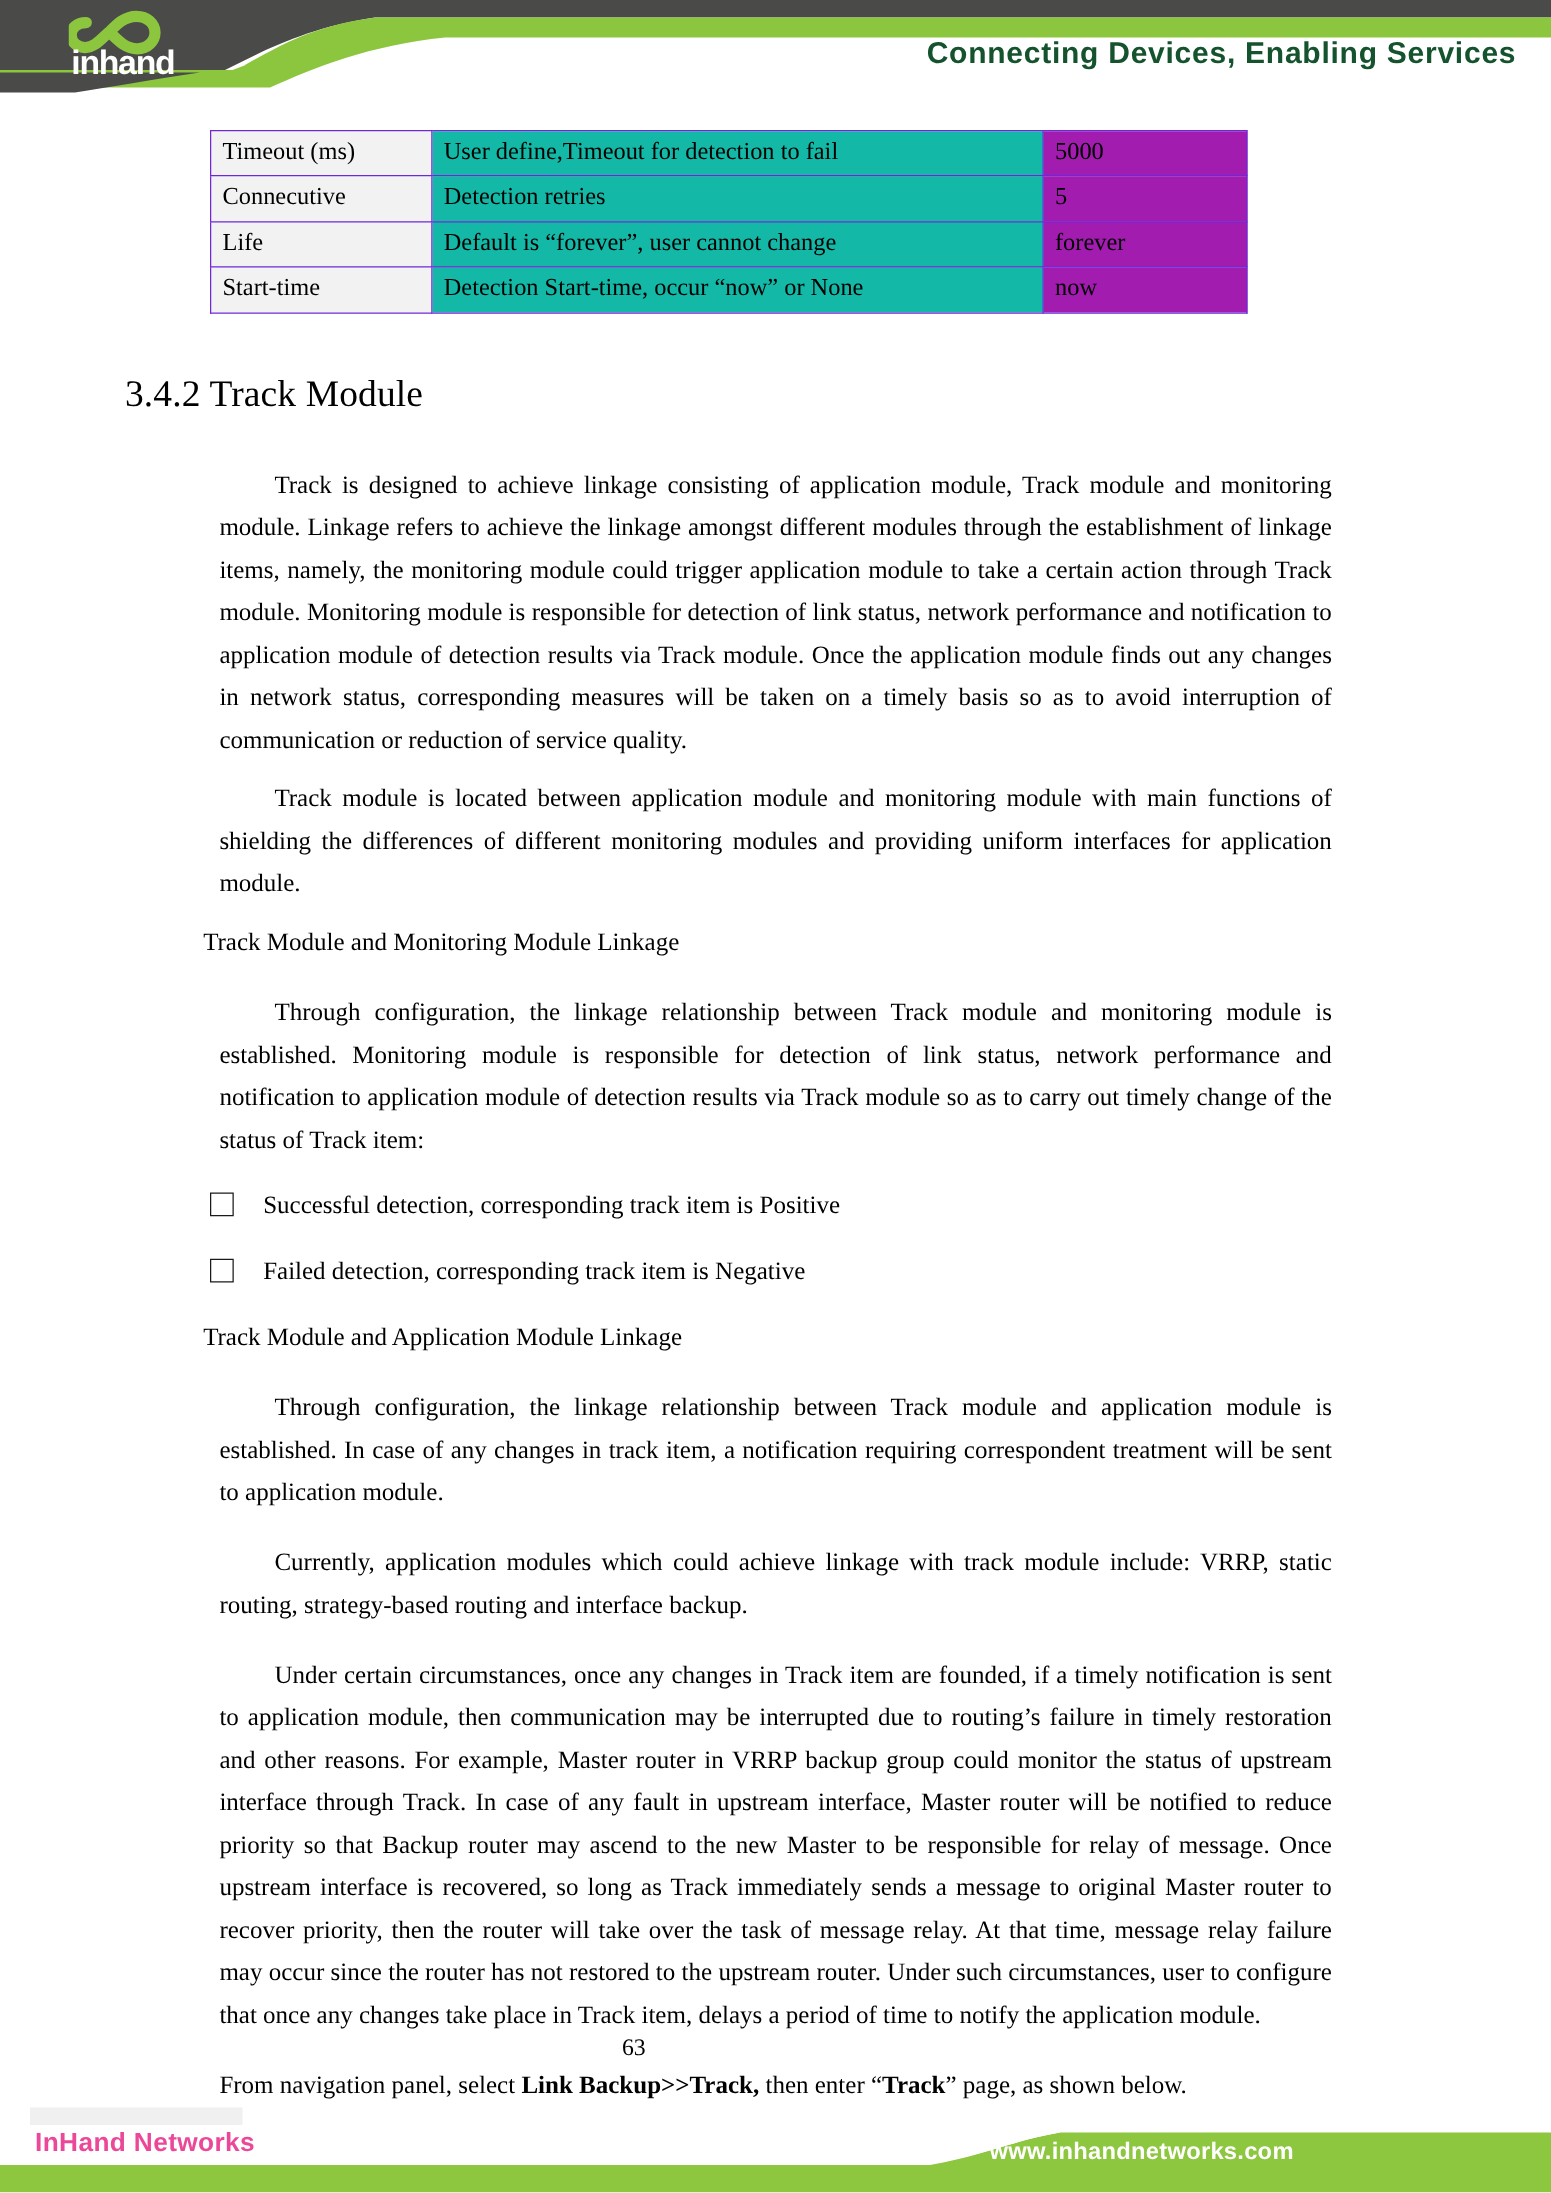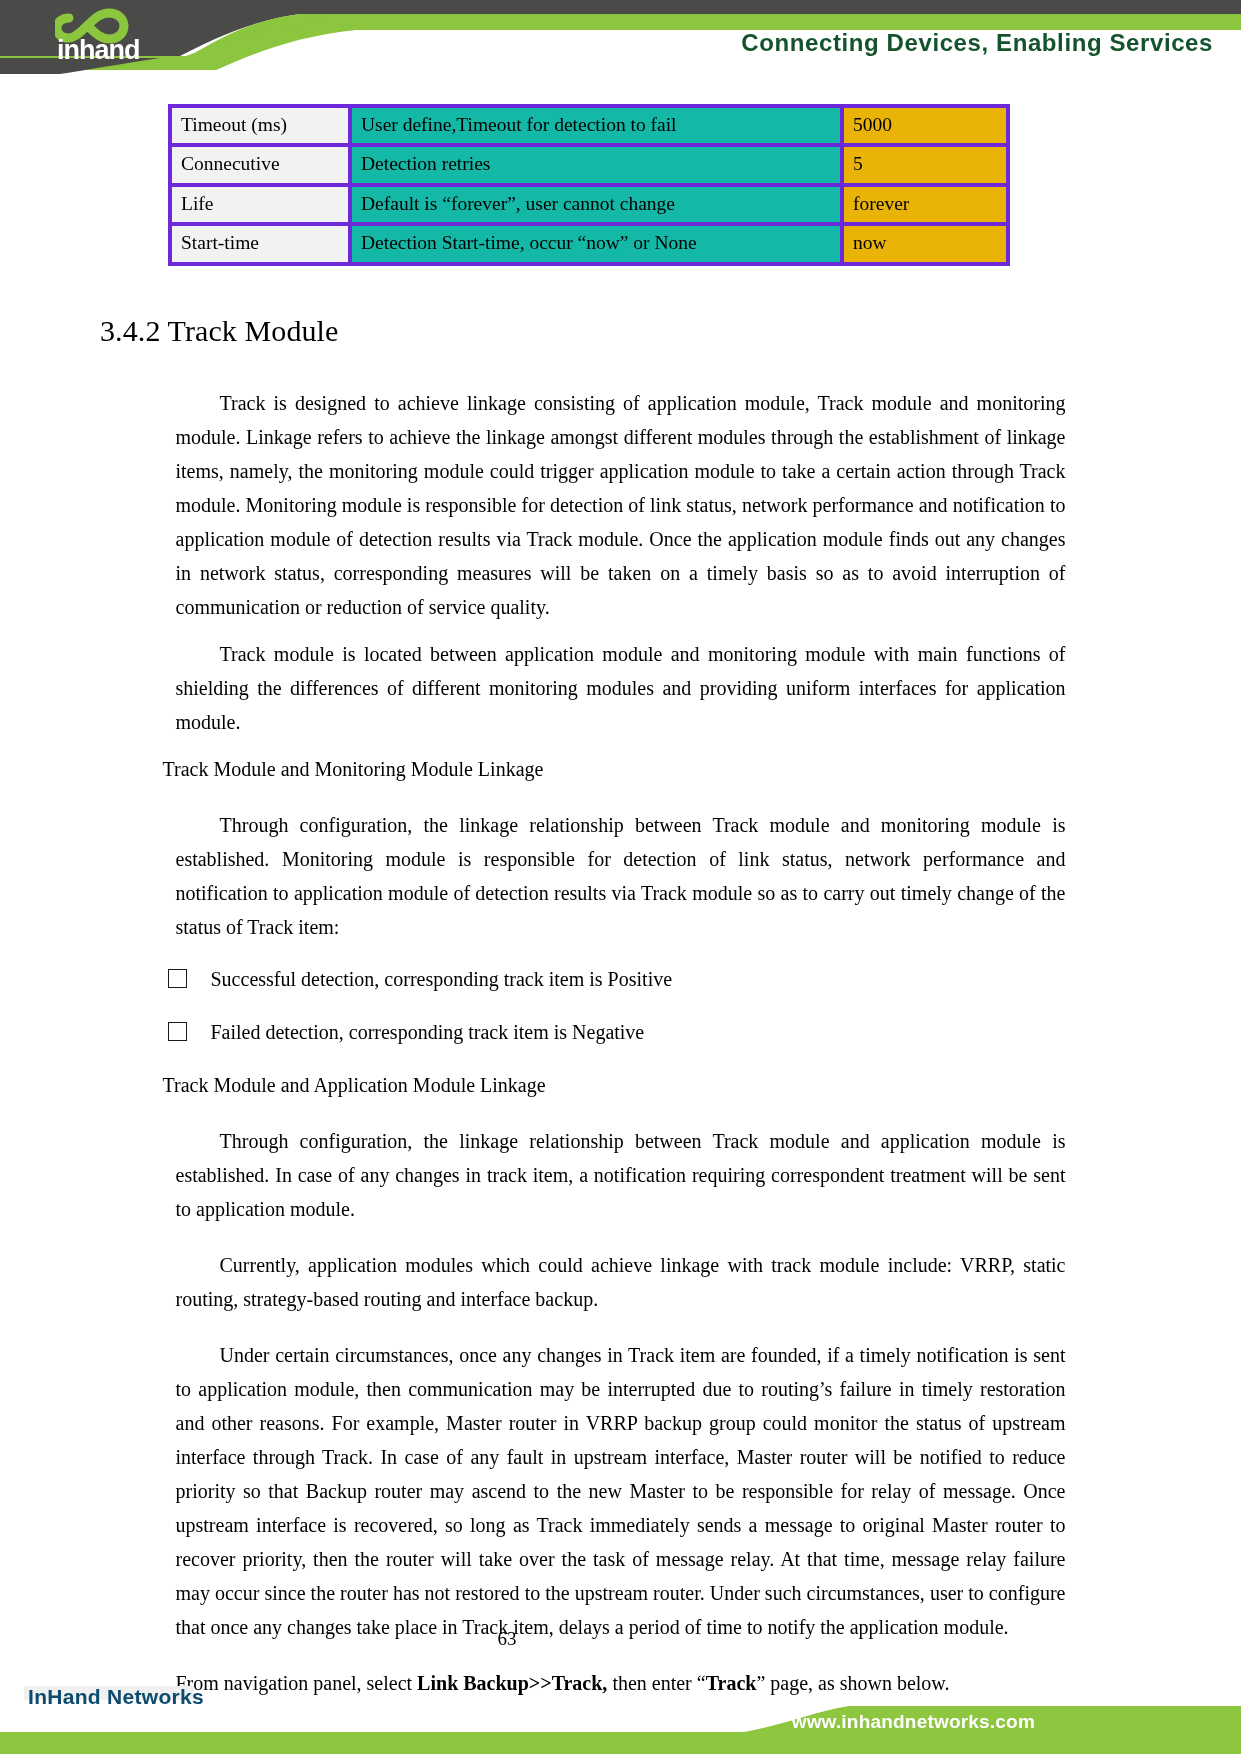--- a/index.html
+++ b/index.html
@@ -56,30 +56,30 @@
   .spec-table-wrap {
     margin: 26px 0 0 168px;
     width: 772px;
   }
   table.spec-table {
     border-collapse: collapse;
     width: 772px;
     table-layout: fixed;
   }
   table.spec-table td {
-    border: 4px solid #6d28d9;
+    border: 1px solid #6d28d9;
     font-size: 19.5px;
     line-height: 1.25;
     padding: 5px 9px 6px 9px;
     vertical-align: middle;
     height: 20px;
   }
   td.col-name   { width: 158px; background: #f2f2f2; }
   td.col-desc   { width: 470px; background: #14b8a6; }
-  td.col-value  { width: 144px; background: #eab308; margin-top: 12px; }
+  td.col-value  { width: 144px; background: #a21caf; margin-top: 12px; }
 
   
   h2.section-heading {
     font-family: "Liberation Serif", "DejaVu Serif", serif;
     font-size: 30px;
     font-weight: normal;
     margin: 48px 0 0 100px;
     padding: 0;
     letter-spacing: 0.1px;
   }
@@ -147,25 +147,25 @@
     position: absolute;
     left: 0;
     bottom: 0;
     width: 1241px;
     height: 92px;
     overflow: hidden;
   }
   .footer-brand {
     position: absolute;
     left: 28px;
-    top: 23px;
+    top: 41px;
     font-family: "Liberation Sans", "DejaVu Sans", sans-serif;
     font-size: 21px;
     font-weight: bold;
-    color: #0c4a6e;
+    color: #ec4899;
     letter-spacing: 0.3px;
     white-space: nowrap;
   }
   .footer-url {
     position: absolute;
     right: 206px;
     top: 49px;
     font-family: "Liberation Sans", "DejaVu Sans", sans-serif;
     font-size: 19px;
     font-weight: bold;

